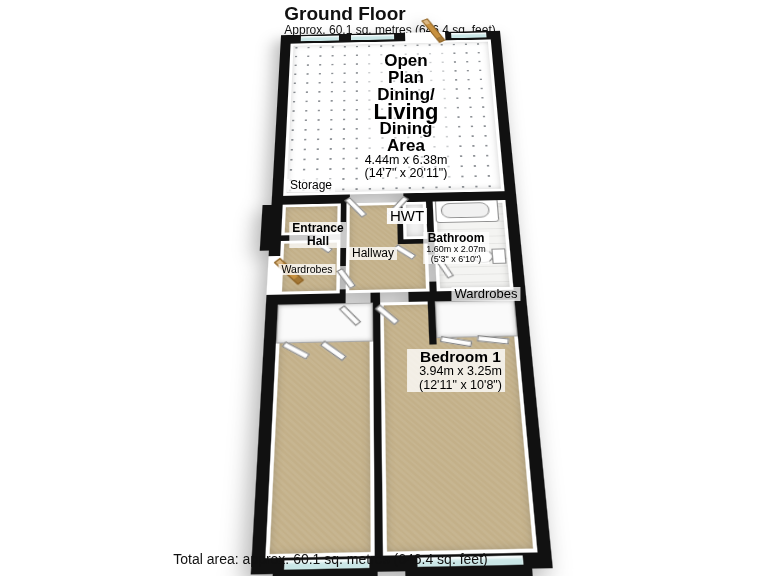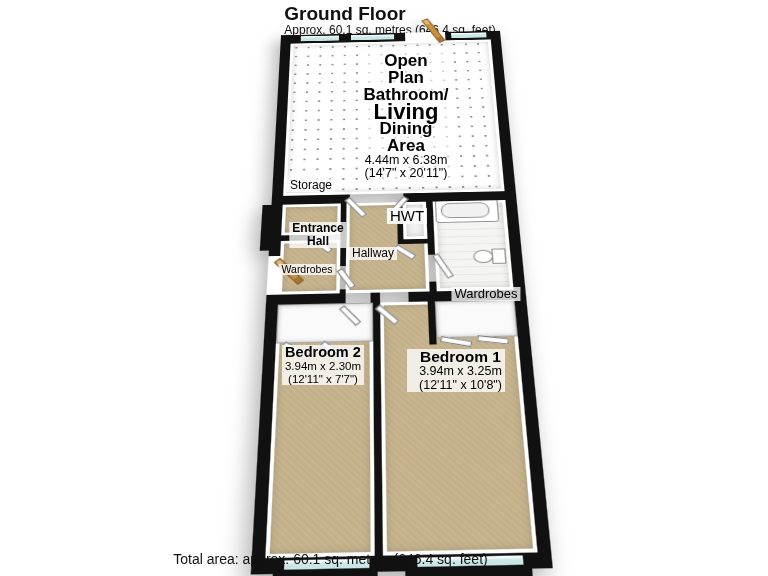--- a/index.html
+++ b/index.html
@@ -108,49 +108,49 @@
   <div class="leaf" style="left:50px;top:356px;width:24px;height:6px;transform-origin:left top;transform:rotate(40deg);"></div>
   <div class="leaf" style="left:146px;top:354px;width:26px;height:6px;transform-origin:left top;transform:rotate(12deg);"></div>
   <div class="leaf" style="left:176px;top:354px;width:26px;height:6px;transform-origin:left top;transform:rotate(8deg);"></div>
 </div>
 
 <div class="labels">
 
   <div class="lbl" style="left:396px;top:52px;background:rgba(255,255,255,0.55);">
     <div class="nm" style="font-size:17px;line-height:17px;">Open</div>
     <div class="nm" style="font-size:17px;line-height:17px;">Plan</div>
-    <div class="nm" style="font-size:17px;line-height:17px;">Bathroom/</div>
+    <div class="nm" style="font-size:17px;line-height:17px;">Dining/</div>
     <div class="nm" style="font-size:22px;line-height:17px;">Living</div>
     <div class="nm" style="font-size:17px;line-height:17px;">Dining</div>
     <div class="nm" style="font-size:17px;line-height:17px;">Area</div>
     <div style="font-size:12.5px;line-height:13px;">4.44m x 6.38m</div>
     <div style="font-size:12.5px;line-height:13px;">(14'7" x 20'11")</div>
   </div>
 
   <div class="lbl nm" style="left:301px;top:179px;font-size:12px;line-height:13px;">Storage</div>
 
   <div class="lbl" style="left:308px;top:222px;">
     <div class="nm" style="font-size:12px;line-height:13px;">Entrance</div>
     <div class="nm" style="font-size:12px;line-height:13px;">Hall</div>
   </div>
 
   <div class="lbl nm" style="left:363px;top:247px;font-size:12px;line-height:13px;">Hallway</div>
 
   <div class="lbl nm" style="left:397px;top:208px;font-size:15px;line-height:16px;background:rgba(255,255,255,0.92);">HWT</div>
 
+  <div class="lbl" style="left:446px;top:232px;">
+    <div class="nm" style="font-size:12px;line-height:12px;">Bathroom</div>
+    <div style="font-size:9px;line-height:10px;">1.60m x 2.07m</div>
+    <div style="font-size:9px;line-height:10px;">(5'3" x 6'10")</div>
+  </div>
 
   <div class="lbl nm" style="left:297px;top:264px;font-size:10.5px;line-height:11px;">Wardrobes</div>
 
   <div class="lbl nm" style="left:476px;top:287px;font-size:13px;line-height:14px;">Wardrobes</div>
 
-  <div class="lbl" style="left:313px;top:345px;">
-    <div class="nm" style="font-size:14.5px;line-height:15px;">Bedroom 2</div>
-    <div style="font-size:11.5px;line-height:12.5px;">3.94m x 2.30m</div>
-    <div style="font-size:11.5px;line-height:12.5px;">(12'11" x 7'7")</div>
-  </div>
 
   <div class="lbl" style="left:446px;top:349px;padding-left:12px;">
     <div class="nm" style="font-size:15.5px;line-height:16px;">Bedroom 1</div>
     <div style="font-size:12.5px;line-height:13.5px;">3.94m x 3.25m</div>
     <div style="font-size:12.5px;line-height:13.5px;">(12'11" x 10'8")</div>
   </div>
 </div>
 
 <div class="ftr">Total area: approx. 60.1 sq. metres (646.4 sq. feet)</div>
 

